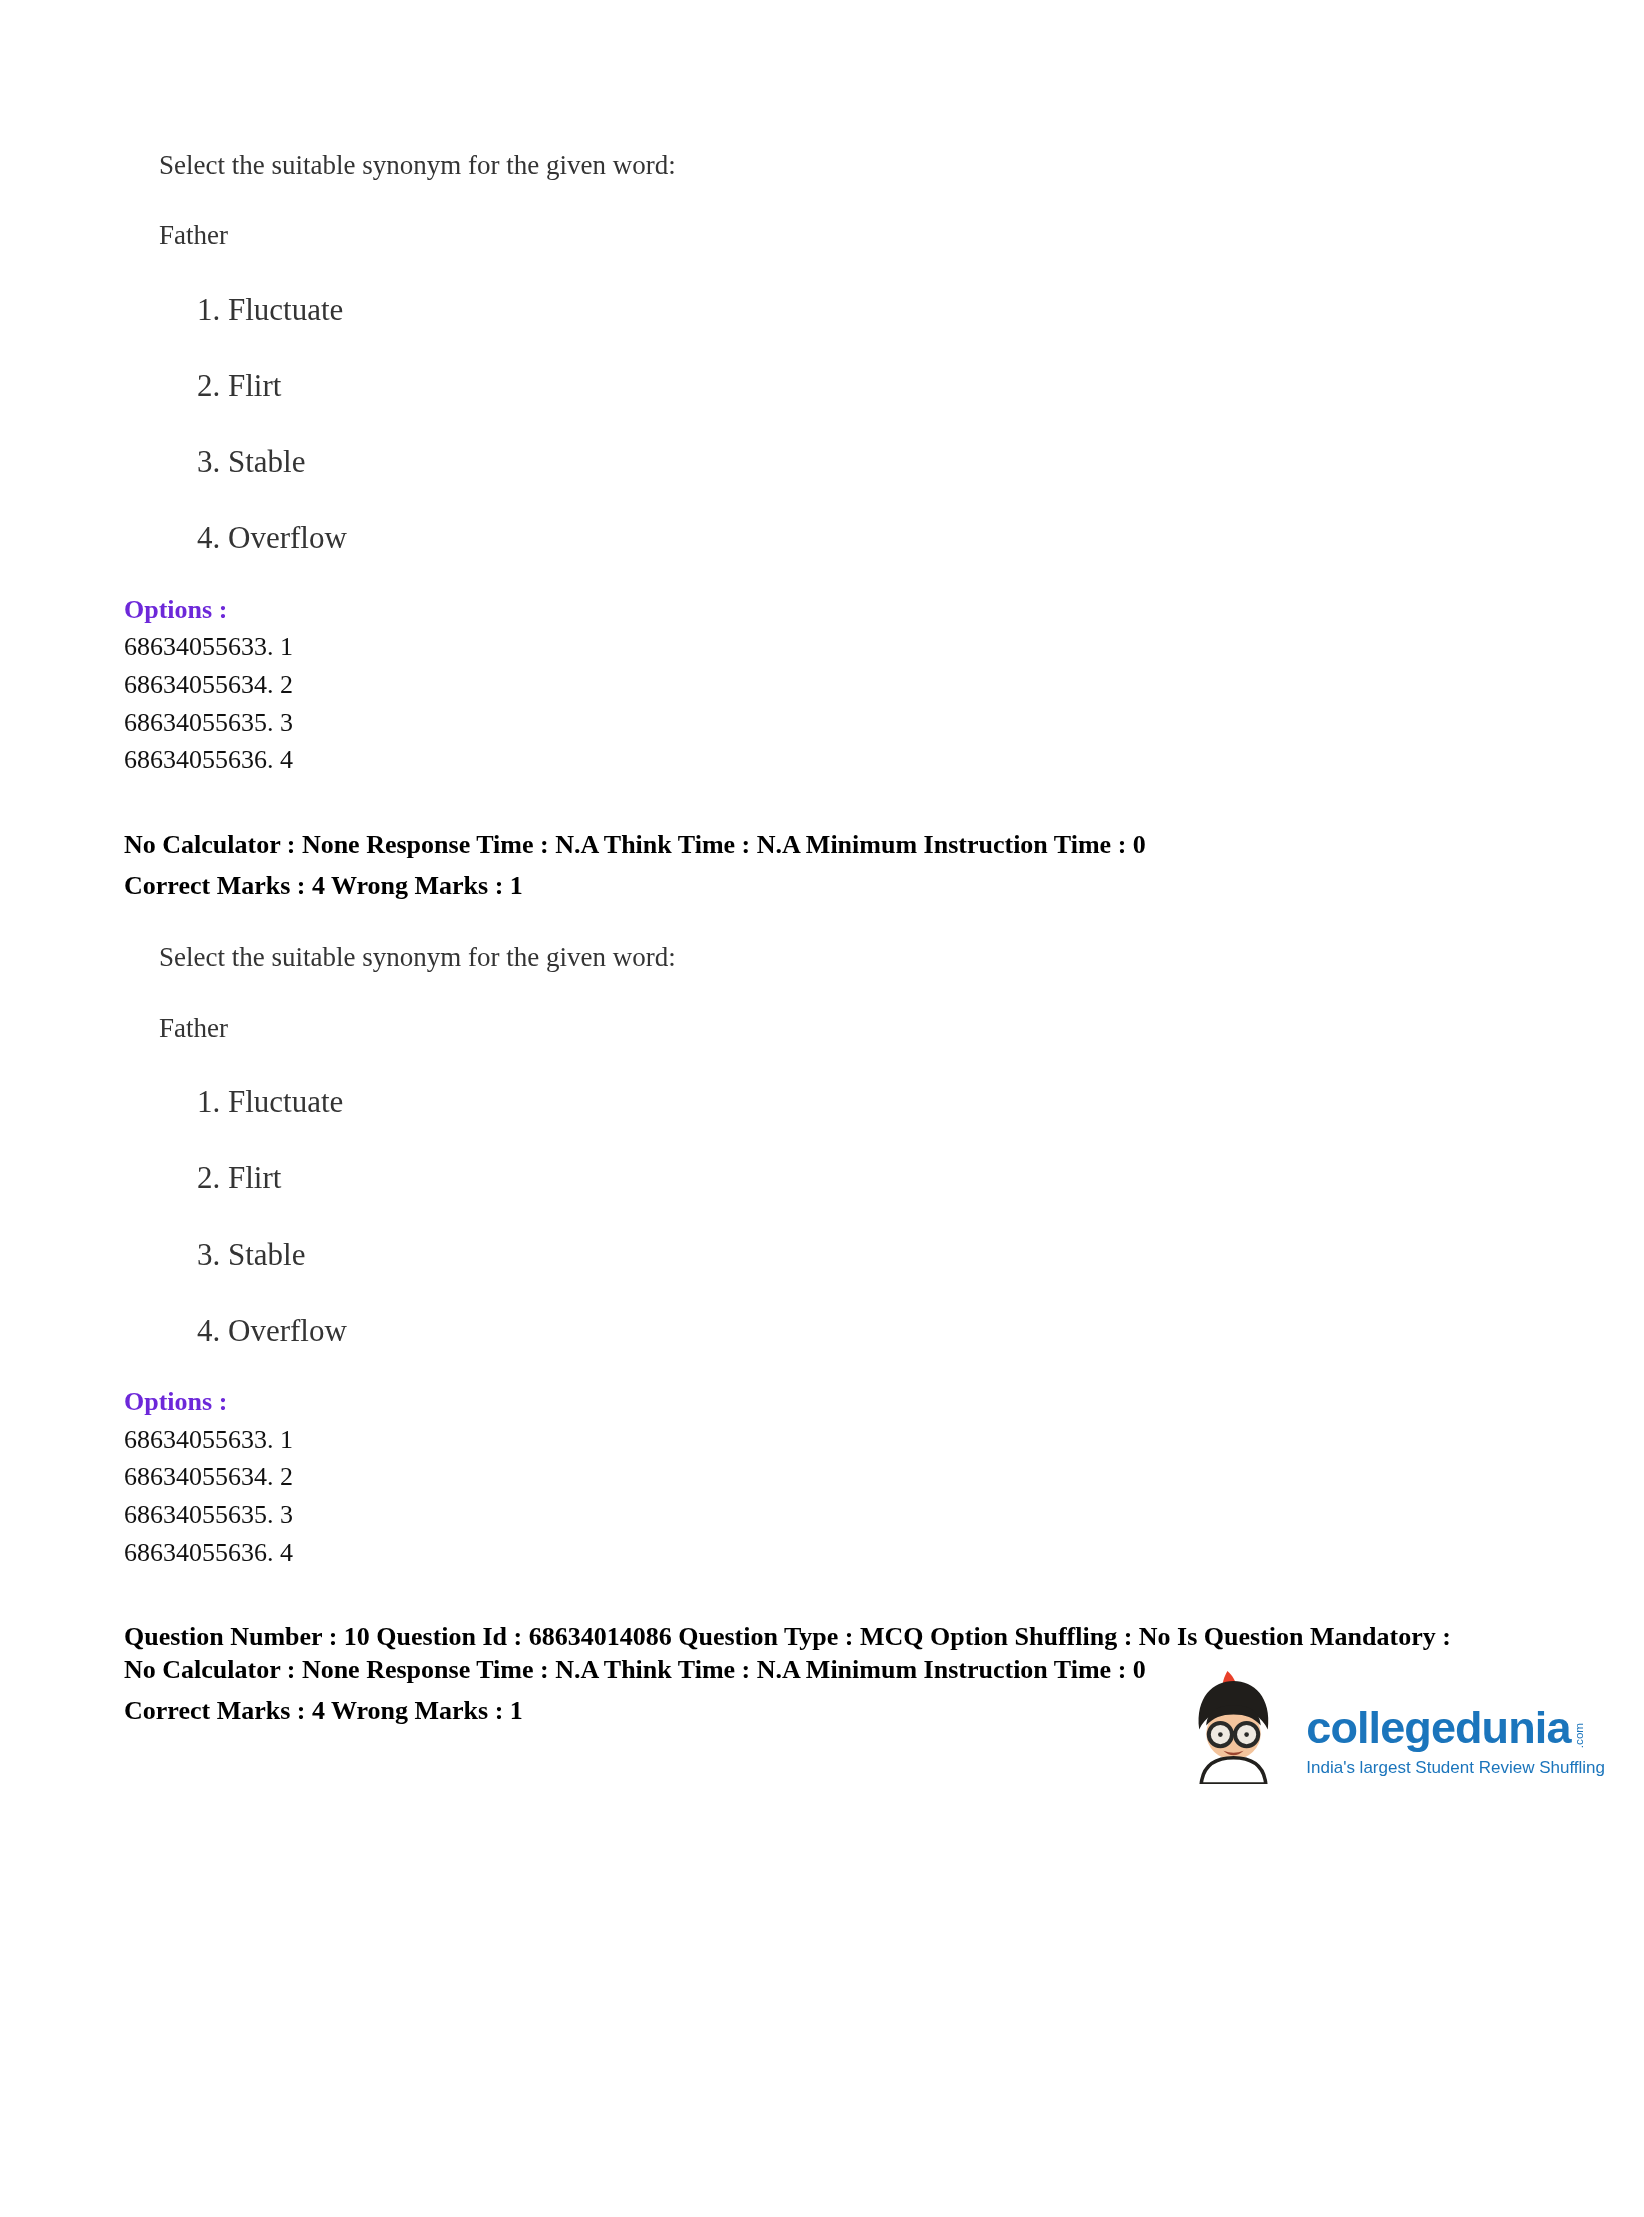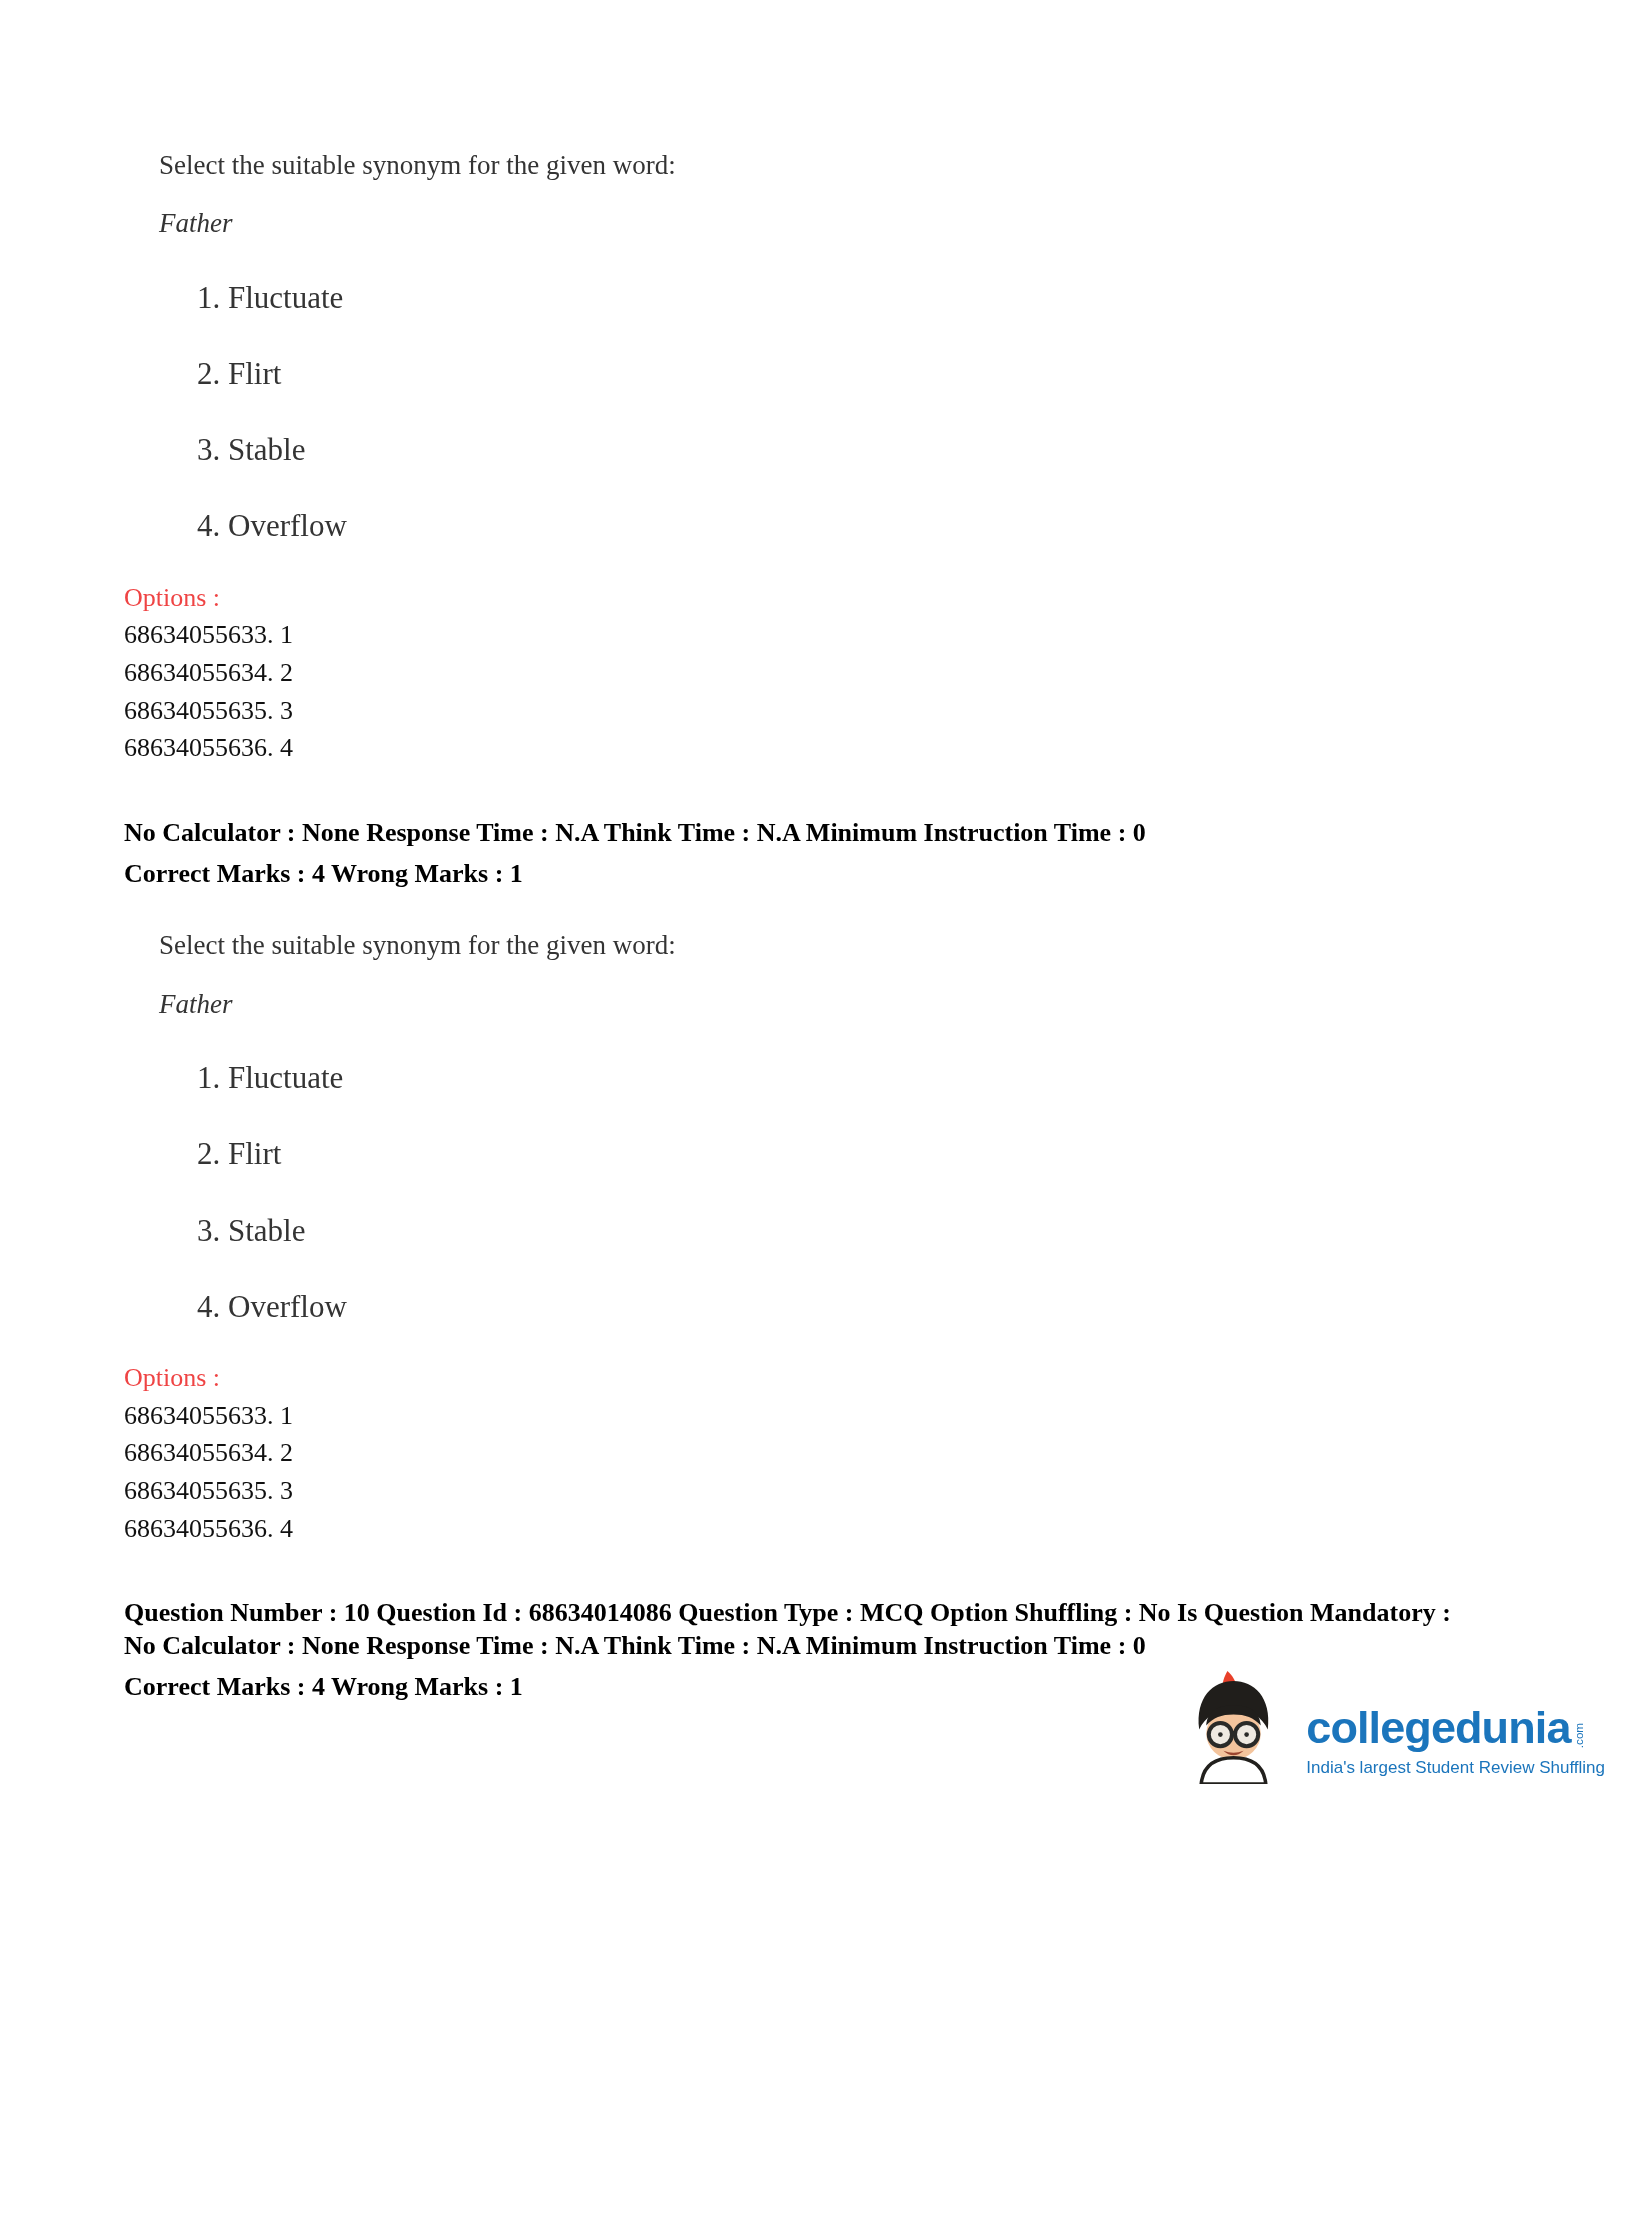--- a/index.html
+++ b/index.html
@@ -17,34 +17,34 @@
     left: 124px;
     top: 149px;
     width: 1433px;
   }
   .q-prompt, .q-word {
     font-size: 27px;
     color: #343434;
     margin: 0 0 0 35px;
     line-height: 1.2;
   }
-  .q-word { margin-top: 26px; font-style: italic; }
+  .q-word { margin-top: 38px; }
   .q-choice {
     font-size: 31px;
     color: #343434;
     margin: 39px 0 0 73px;
     line-height: 1.2;
   }
   .options-block {
     margin-top: 34px;
     font-size: 26px;
     color: #111111;
     line-height: 1.45;
   }
-  .options-label { font-weight: normal; color: #ef4444; }
+  .options-label { font-weight: bold; color: #6d28d9; }
   .meta-block {
     margin-top: 50px;
     font-size: 26px;
     font-weight: bold;
     color: #000000;
     line-height: 1.24;
   }
   .marks-line { margin-top: 9px; }
   .question-group { margin-top: 39px; }
 

